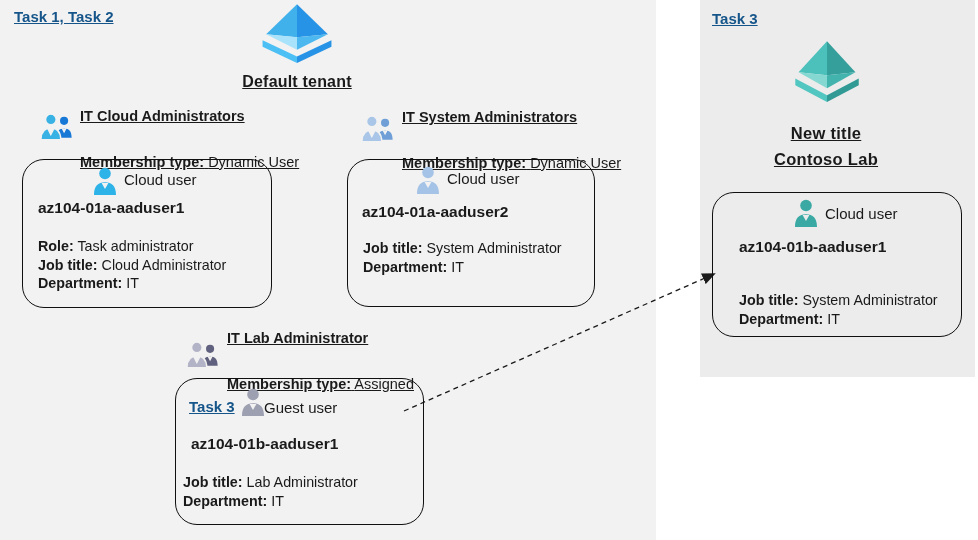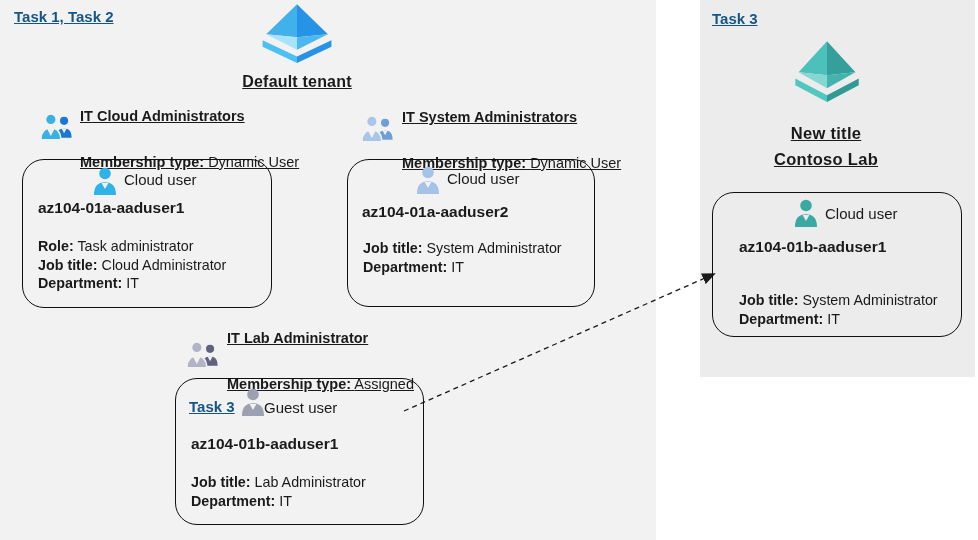--- a/index.html
+++ b/index.html
@@ -153,21 +153,21 @@
   </div>
 
   <div class="card" style="left:175px;top:378px;width:247px;height:145px;">
     <div class="abs task" style="left:13px;top:19px;">Task 3</div>
     <svg class="ic p-gray" style="left:64px;top:9px;" width="26" height="28" viewBox="0 0 26 28">
       <circle class="body" cx="13" cy="6.5" r="5.8"></circle>
       <path class="body" fill-rule="evenodd" d="M2,28 C2,19 6,15.3 13,15.3 C20,15.3 24,19 24,28 Z M13,22 L9.6,15.9 L16.4,15.9 Z"></path>
     </svg>
     <div class="hdr-type" style="left:88px;top:20px;">Guest user</div>
     <div class="uname" style="left:15px;top:56px;">az104-01b-aaduser1</div>
-    <div class="fields" style="left:15px;top:94px;">
+    <div class="fields" style="left:7px;top:94px;">
       <div>
         <span class="lbl">Job title:</span>
         <span>Lab Administrator</span>
       </div>
       <div>
         <span class="lbl">Department:</span>
         <span>IT</span>
       </div>
     </div>
   </div>

